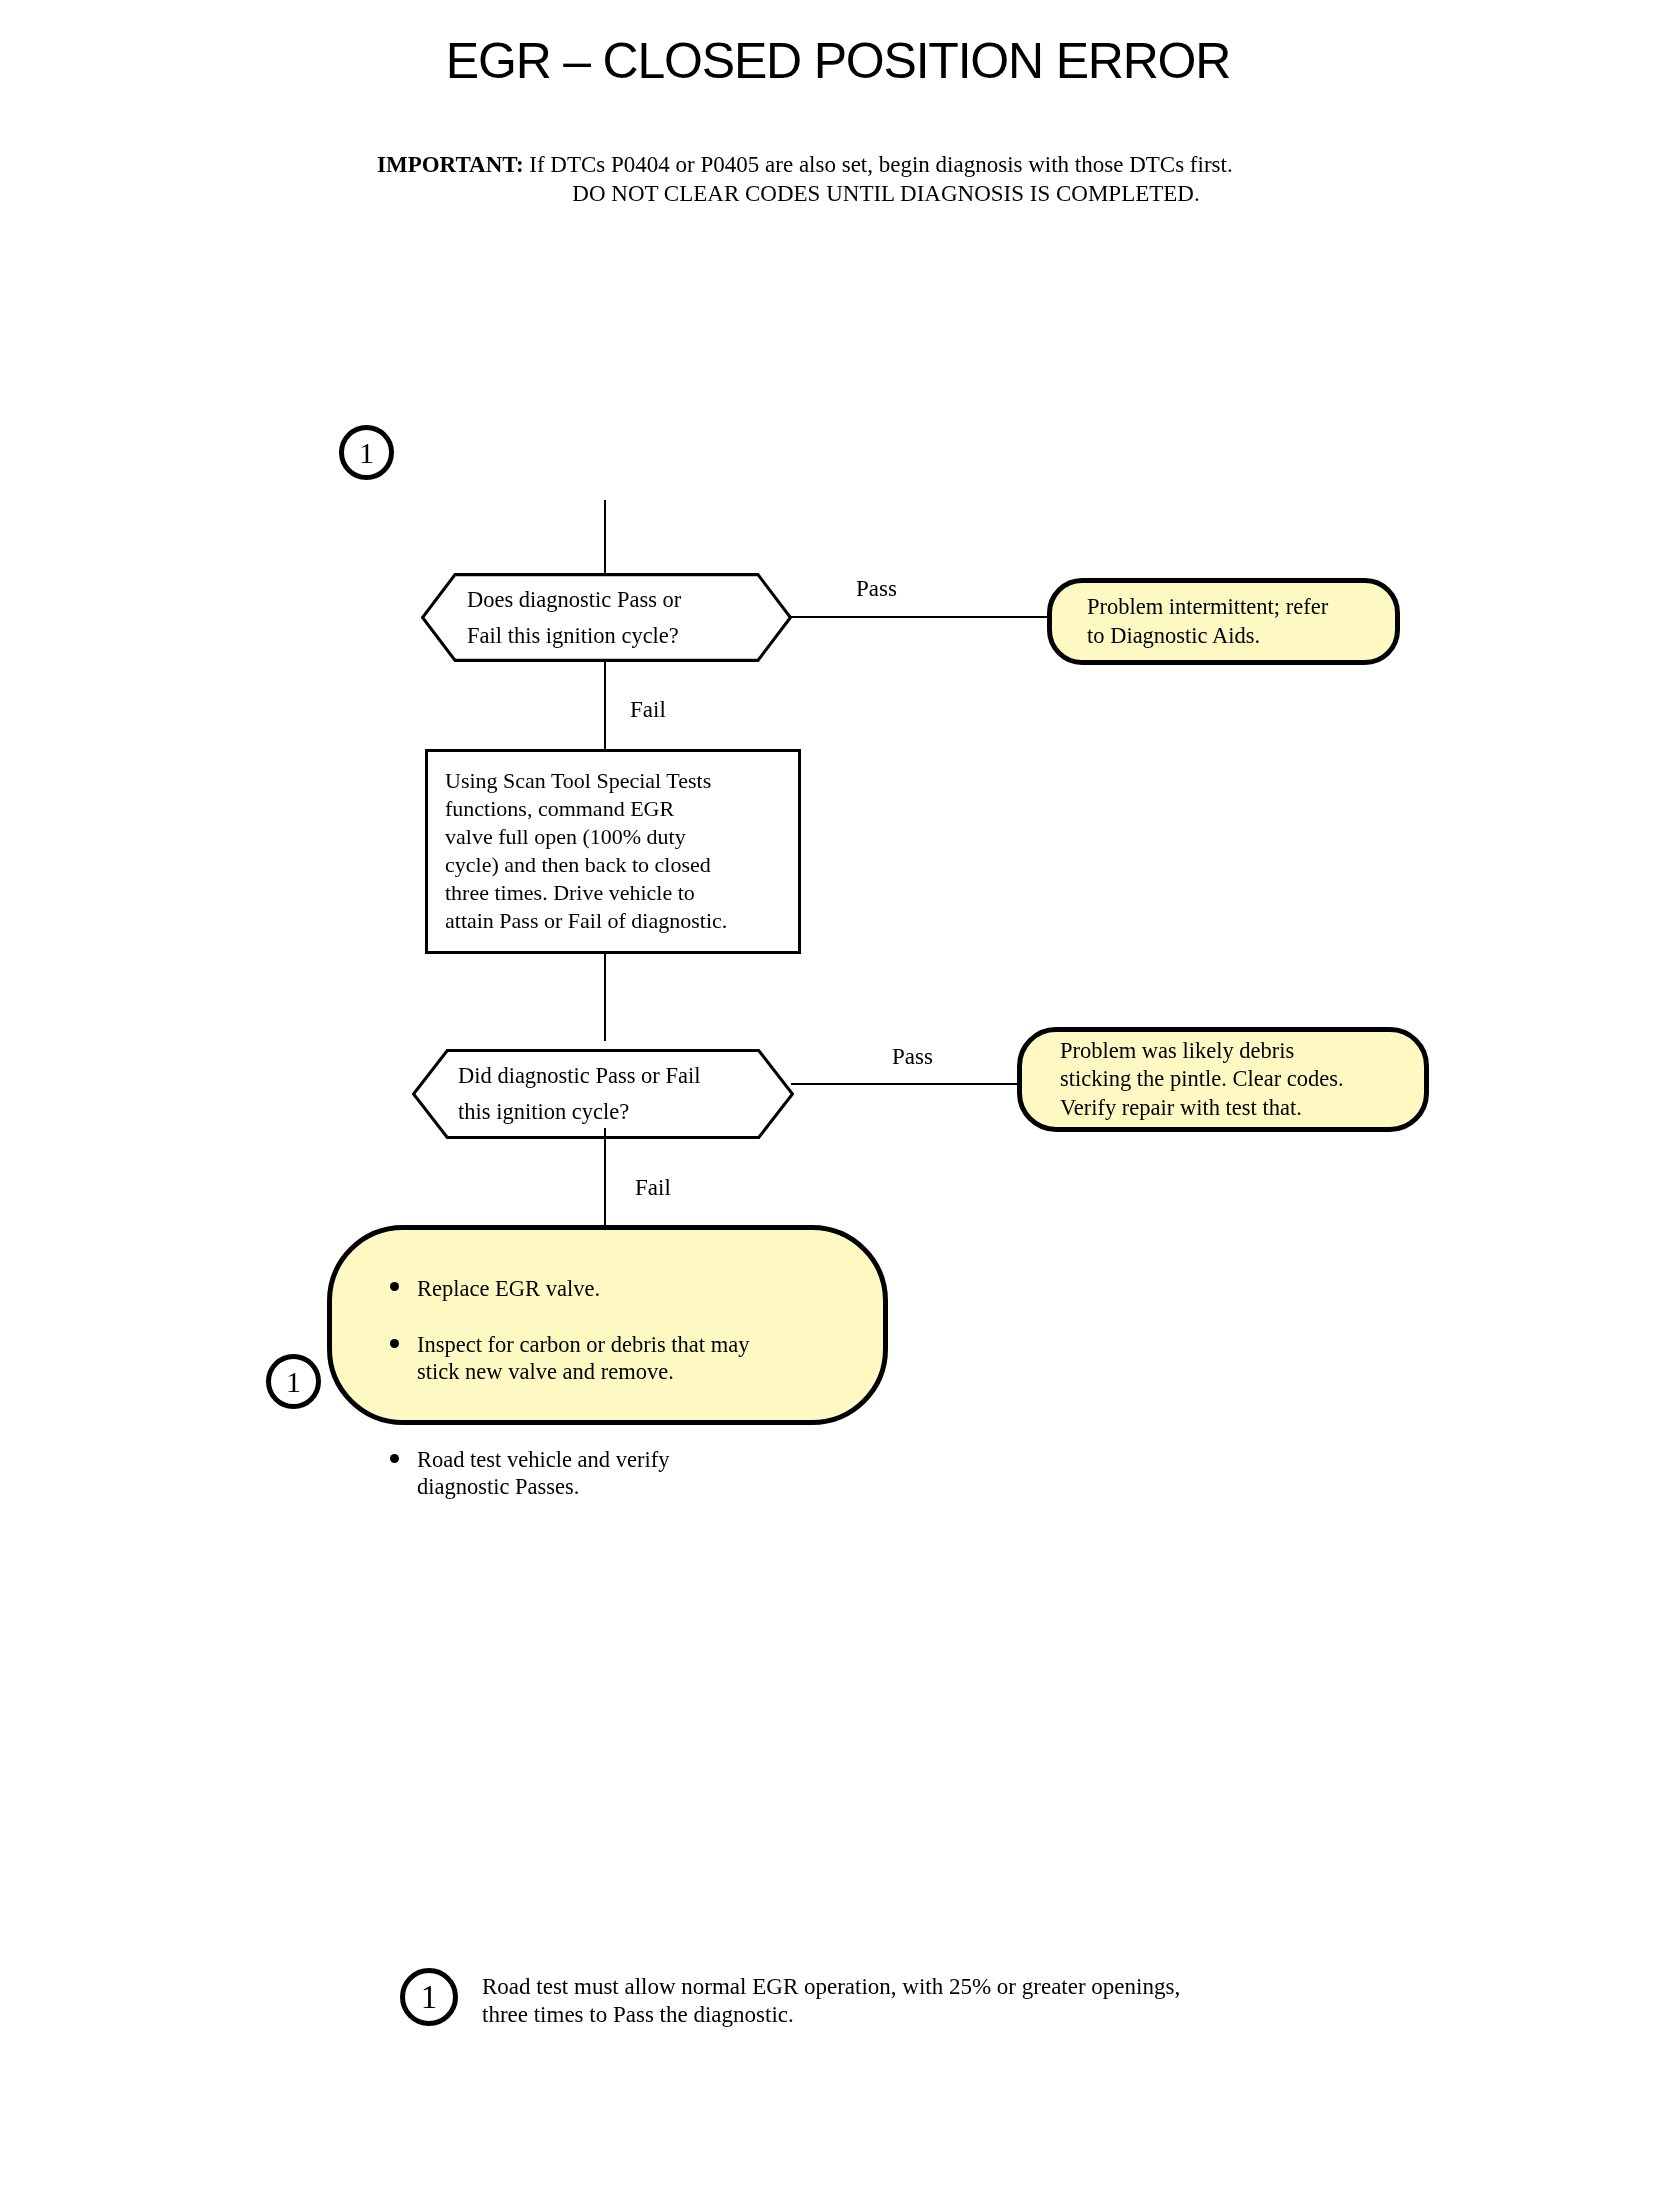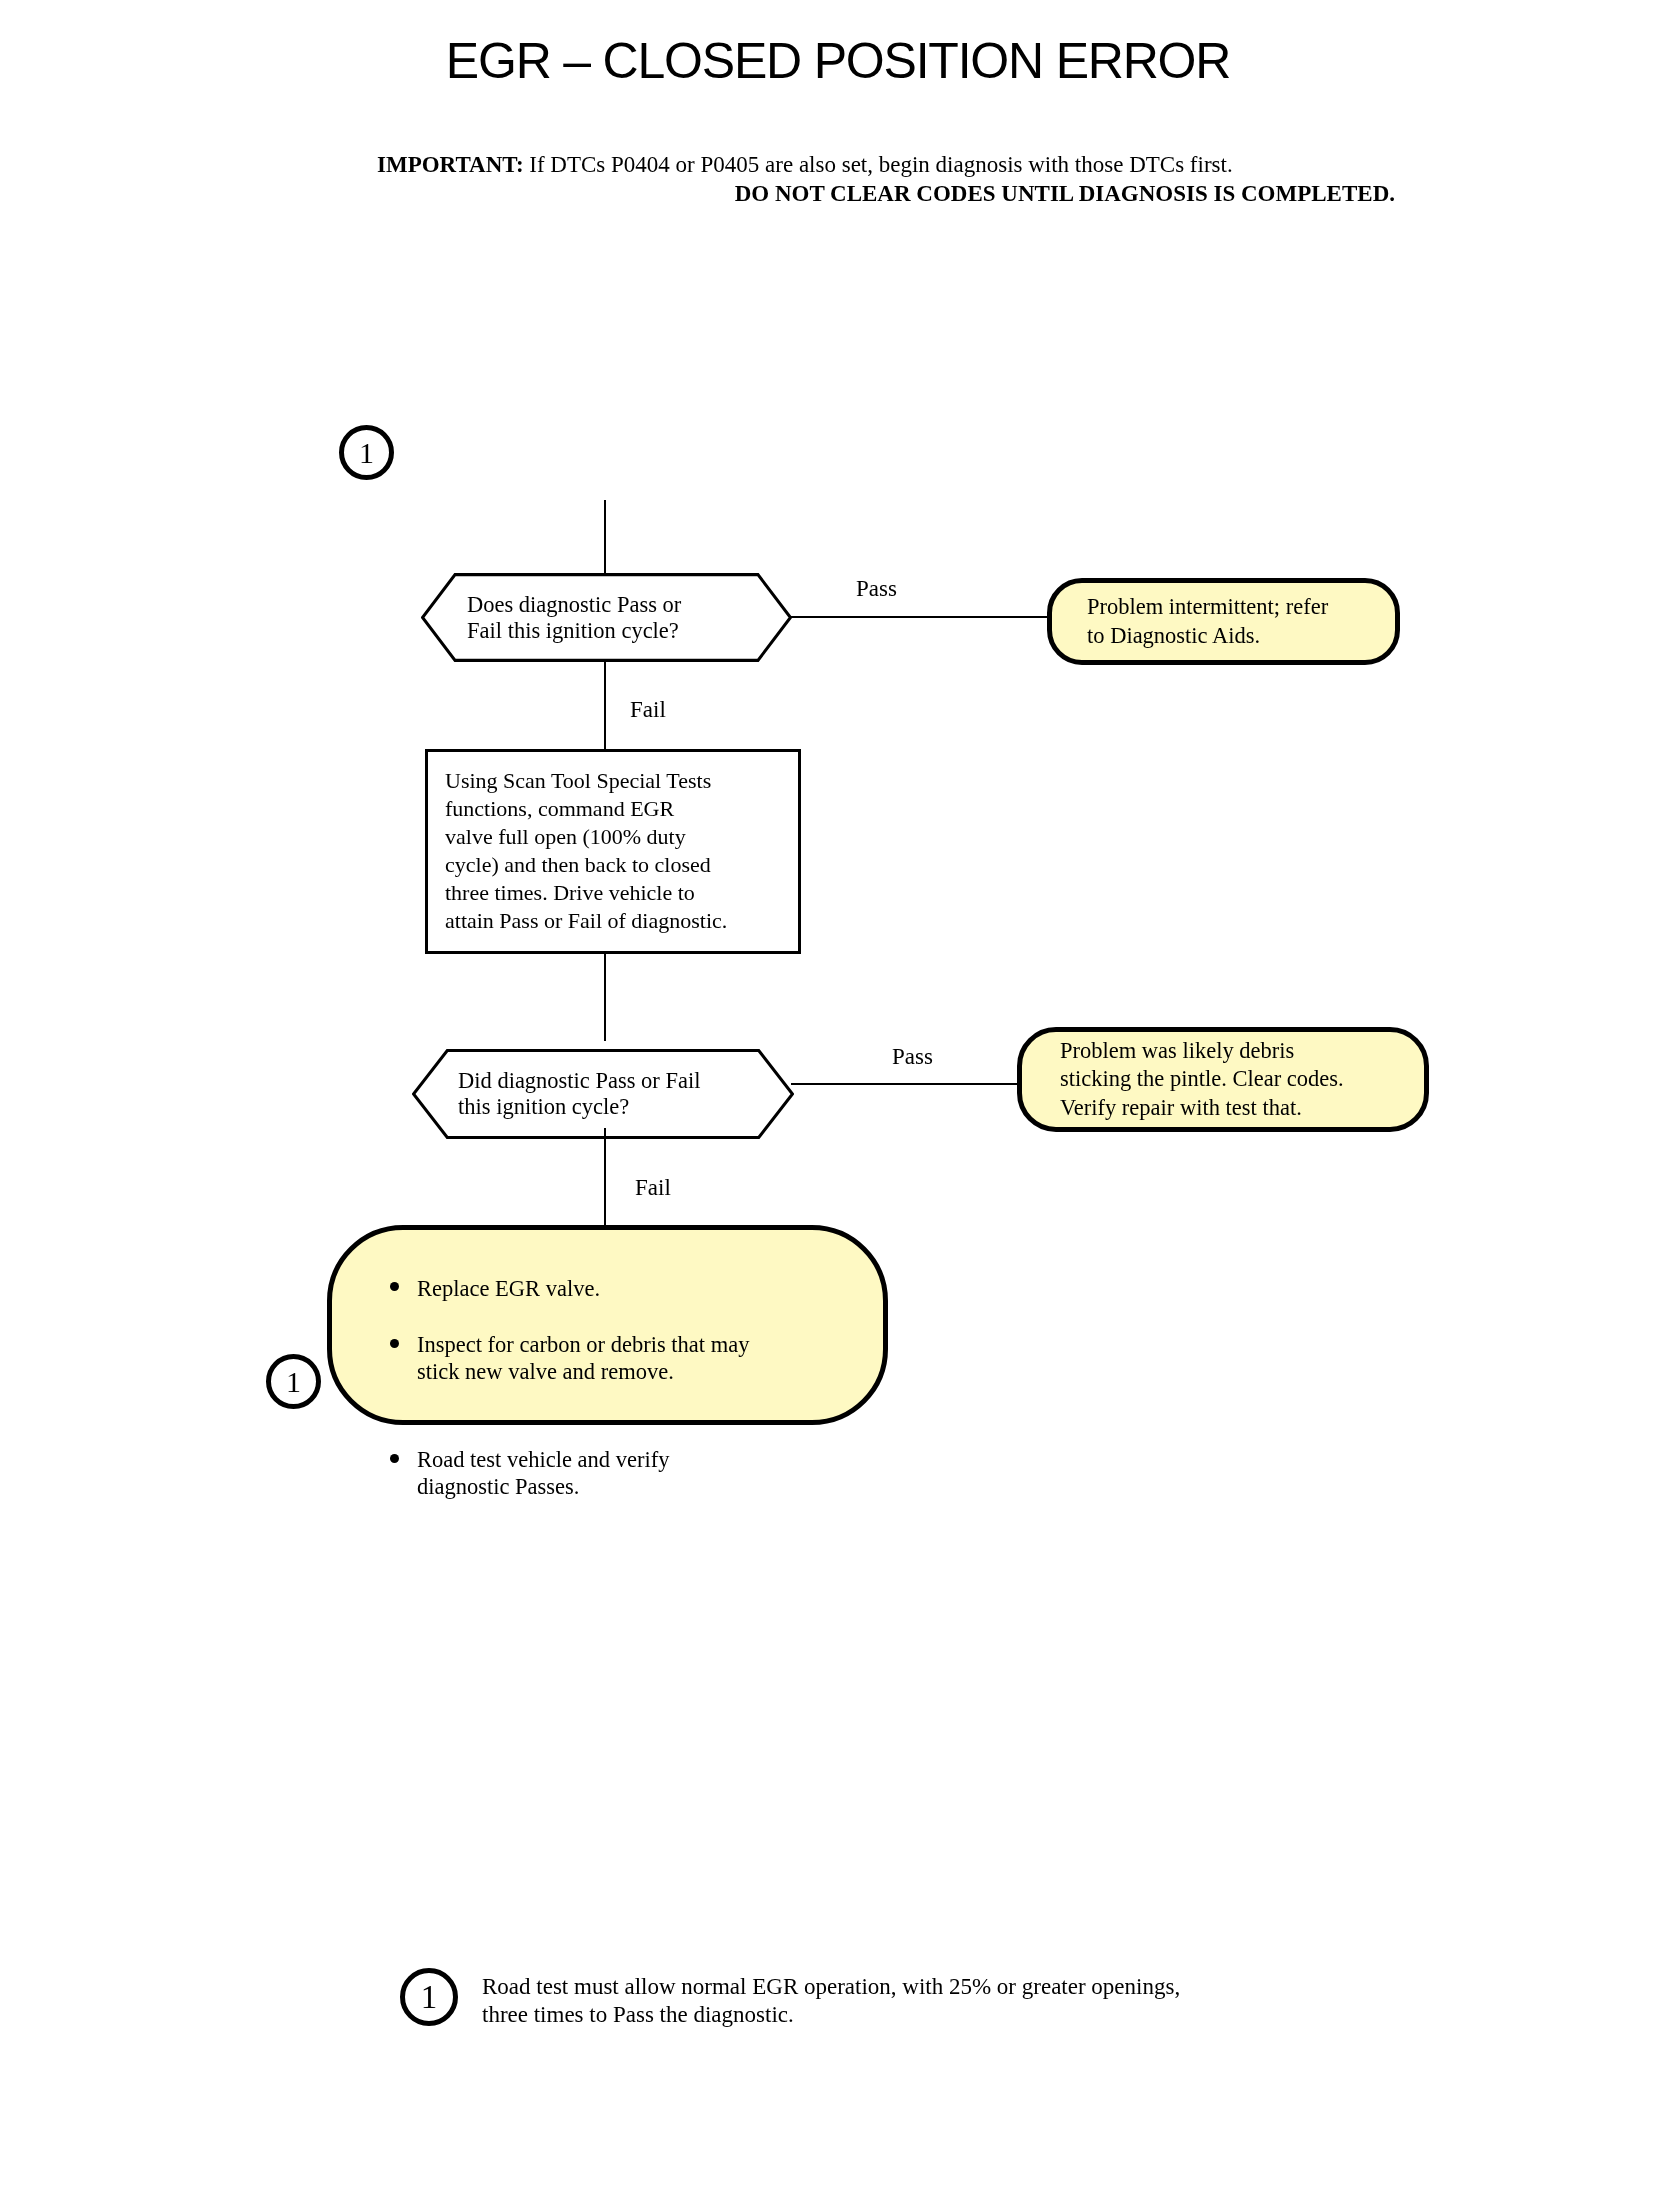--- a/index.html
+++ b/index.html
@@ -3,21 +3,21 @@
 <meta charset="utf-8">
 <style>
   html,body{margin:0;padding:0;background:#fff;}
   .page{position:relative;width:1676px;height:2205px;background:#fff;color:#000;
         font-family:"Liberation Serif","DejaVu Serif",serif;}
   .title{position:absolute;top:32px;left:50%;transform:translateX(-50%);
          font-family:"Liberation Sans","DejaVu Sans",sans-serif;
          font-size:50px;font-weight:400;letter-spacing:-1.2px;white-space:nowrap;}
   .important{position:absolute;left:377px;top:150px;width:1018px;
              font-size:23px;line-height:29px;}
-  .important .line2{font-weight:bold;text-align:right;}
+  .important .line2{font-weight:normal;text-align:center;}
   .b{font-weight:bold;}
 
   
   .pbox{position:absolute;border:3px solid #000;box-sizing:border-box;background:#fff;
         font-size:22.5px;line-height:28px;}
   #step1{left:415px;top:303px;width:385px;height:199px;
          display:flex;flex-direction:column;justify-content:space-between;
          padding:20.7px 9.7px 18px 28px;}
   #step2{left:425px;top:749px;width:376px;height:205px;
          padding:14.6px 4.9px 0 17px;font-size:22px;white-space:pre-line;}
@@ -25,21 +25,21 @@
   
   .bullet-item{display:flex;align-items:flex-start;}
   .dot{width:9px;height:9px;border-radius:50%;background:#000;flex:none;
        margin:8px 18px 0 0;}
   .btxt{white-space:pre-line;}
 
   
   .hex{position:absolute;}
   .hex svg{position:absolute;left:0;top:0;width:100%;height:100%;}
   .hextext{position:relative;height:100%;display:flex;align-items:center;
-           padding-left:46px;white-space:pre-line;font-size:22.5px;line-height:26px;}
+           padding-left:46px;white-space:pre-line;font-size:22.5px;line-height:36px;}
   #decision1{left:421px;top:573px;width:371px;height:89px;}
   #decision2{left:412px;top:1039px;width:382px;height:110px;}
 
   
   .term{position:absolute;border:5.5px solid #000;box-sizing:border-box;background:#fef9c3;
         display:flex;align-items:center;white-space:pre-line;
         font-size:22.5px;line-height:28.6px;}
   #terminal1{left:1047px;top:578px;width:353px;height:87px;border-radius:35px;
              padding-left:35px;}
   #terminal2{left:1017px;top:1027px;width:412px;height:105px;border-radius:39px;

